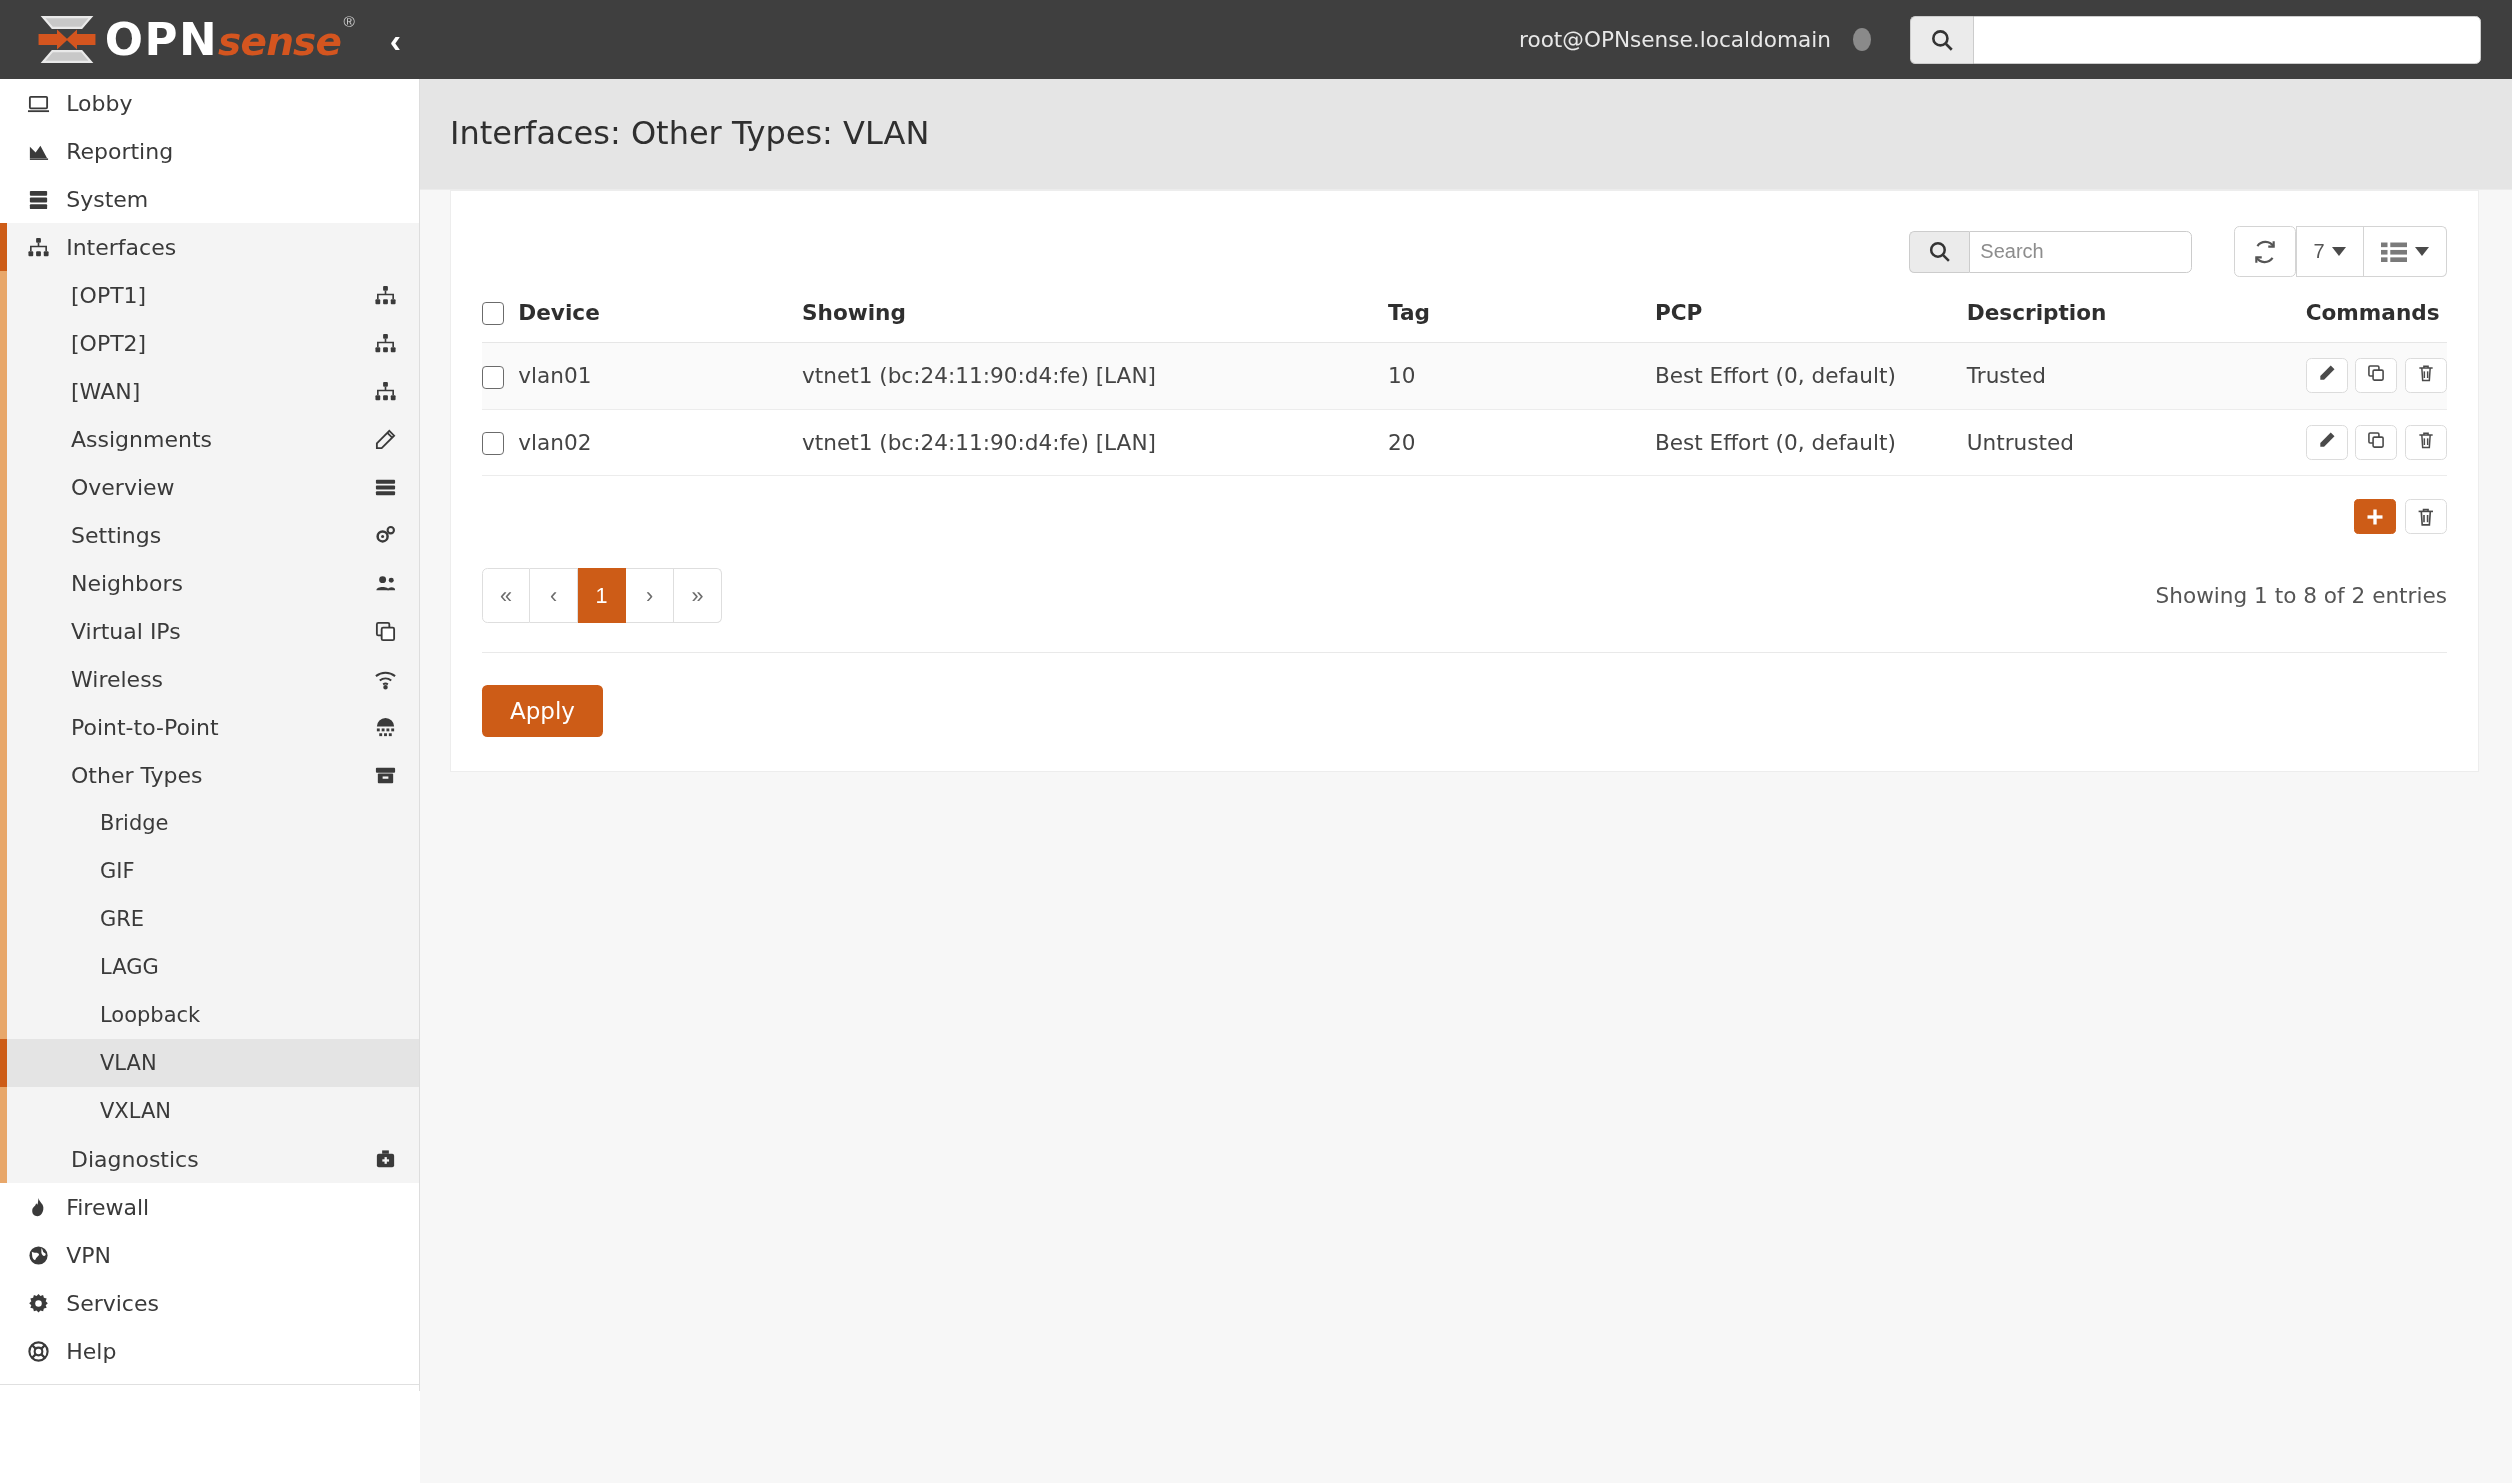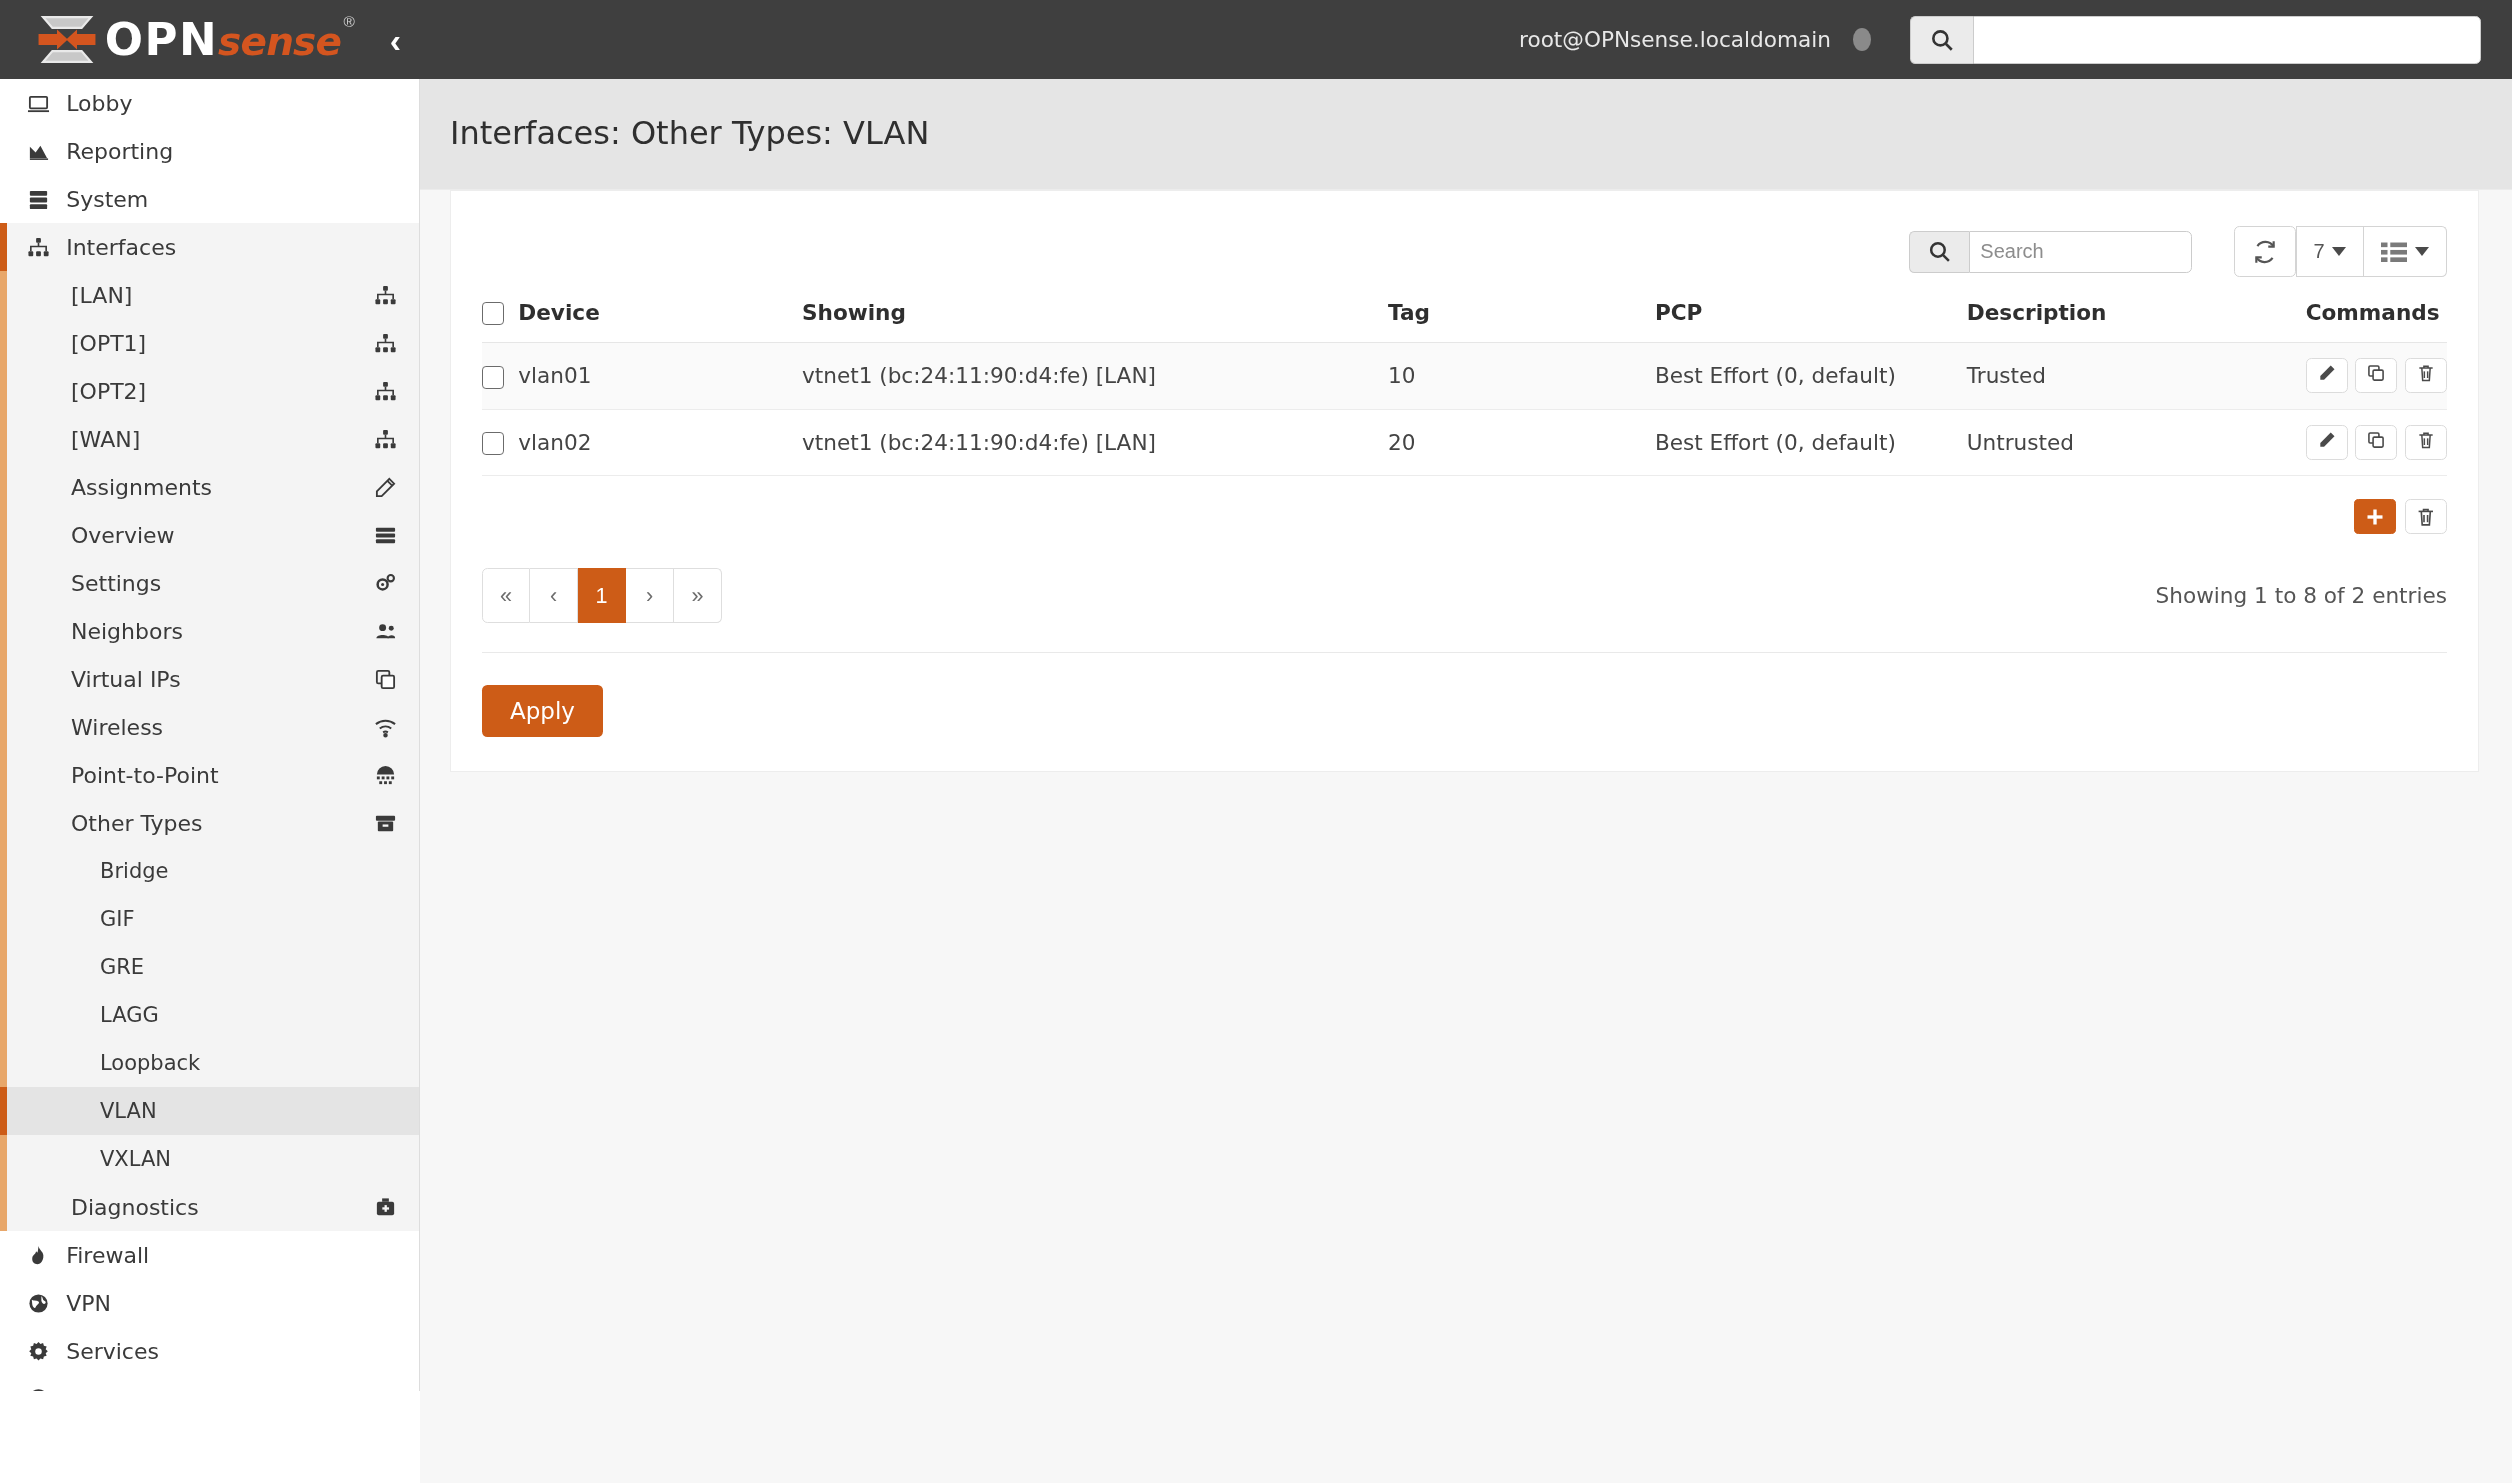--- a/index.html
+++ b/index.html
@@ -217,32 +217,20 @@
       <span class="nav-ico">
         <svg width="23" height="23" viewBox="0 0 24 24">
           <rect x="9.5" y="2" width="5" height="5" rx="1" fill="#3a3a3a"></rect>
           <rect x="1.5" y="16" width="5" height="5" rx="1" fill="#3a3a3a"></rect>
           <rect x="9.5" y="16" width="5" height="5" rx="1" fill="#3a3a3a"></rect>
           <rect x="17.5" y="16" width="5" height="5" rx="1" fill="#3a3a3a"></rect>
           <path d="M12 7 V11 M4 16 V11 H20 V16" stroke="#3a3a3a" stroke-width="1.7" fill="none"></path>
         </svg>
       </span>
       <span class="nav-label">Interfaces</span>
-    </div>
-    <div class="nav-item sub">
-      <span class="nav-label">[LAN]</span>
-      <span class="nav-ico-right">
-        <svg width="23" height="23" viewBox="0 0 24 24">
-          <rect x="9.5" y="2" width="5" height="5" rx="1" fill="#3a3a3a"></rect>
-          <rect x="1.5" y="16" width="5" height="5" rx="1" fill="#3a3a3a"></rect>
-          <rect x="9.5" y="16" width="5" height="5" rx="1" fill="#3a3a3a"></rect>
-          <rect x="17.5" y="16" width="5" height="5" rx="1" fill="#3a3a3a"></rect>
-          <path d="M12 7 V11 M4 16 V11 H20 V16" stroke="#3a3a3a" stroke-width="1.7" fill="none"></path>
-        </svg>
-      </span>
     </div>
     <div class="nav-item sub">
       <span class="nav-label">[OPT1]</span>
       <span class="nav-ico-right">
         <svg width="23" height="23" viewBox="0 0 24 24">
           <rect x="9.5" y="2" width="5" height="5" rx="1" fill="#3a3a3a"></rect>
           <rect x="1.5" y="16" width="5" height="5" rx="1" fill="#3a3a3a"></rect>
           <rect x="9.5" y="16" width="5" height="5" rx="1" fill="#3a3a3a"></rect>
           <rect x="17.5" y="16" width="5" height="5" rx="1" fill="#3a3a3a"></rect>
           <path d="M12 7 V11 M4 16 V11 H20 V16" stroke="#3a3a3a" stroke-width="1.7" fill="none"></path>

